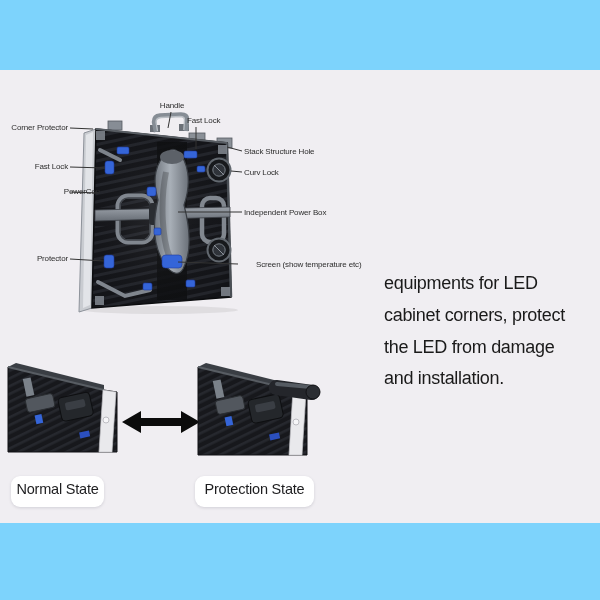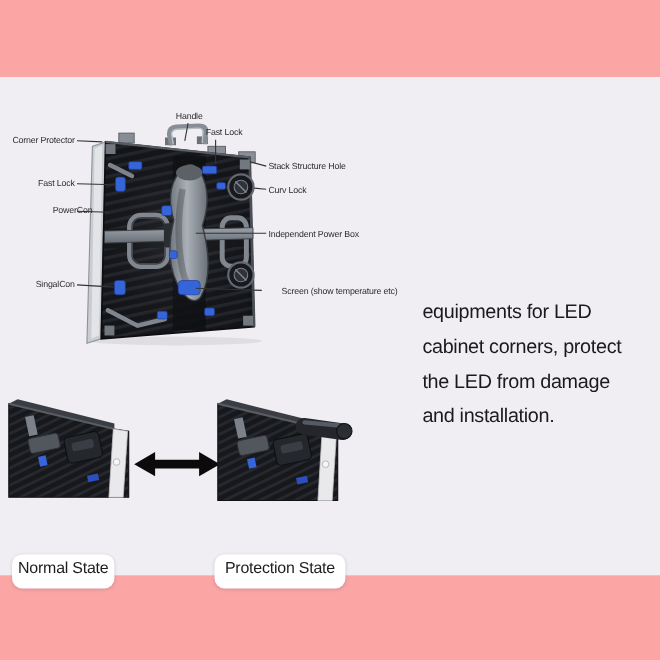--- a/index.html
+++ b/index.html
@@ -1,18 +1,18 @@
 <!DOCTYPE html>
 <html><head>
 <meta charset="utf-8">
 <style>
   html,body{margin:0;padding:0;background:#ffffff;}
   #stage{
     position:relative;width:600px;height:600px;overflow:hidden;
-    background:#fca5a5;
+    background:#7dd3fc;
     font-family:"Liberation Sans","DejaVu Sans",sans-serif;
   }
   #band{
     position:absolute;left:0;top:70px;width:600px;height:453px;
     background:#f0eef2;
   }
   #art{position:absolute;left:0;top:0;width:600px;height:600px;}
 
   
   .dlabel{
@@ -31,21 +31,21 @@
 
   
   #description{
     position:absolute;left:384px;top:268px;width:210px;
     font-size:18px;line-height:31.8px;color:#1a1a1a;letter-spacing:-0.3px;
   }
   #description span{display:block;white-space:nowrap;}
 
   
   .pill{
-    position:absolute;top:504px;height:31px;line-height:27px;
+    position:absolute;top:476px;height:31px;line-height:27px;
     background:#ffffff;border-radius:9px;text-align:center;
     font-size:14.5px;color:#1d1d1f;letter-spacing:-0.2px;
     box-shadow:0 1px 3px rgba(70,70,95,0.18);
   }
   #pill-normal{left:11px;width:93px;}
   #pill-protection{left:195px;width:119px;}
 </style>
 </head>
 <body>
 
@@ -198,22 +198,22 @@
         <line x1="277" y1="384" x2="311" y2="387" stroke="#555b62" stroke-width="4" stroke-linecap="round"></line>
         <circle cx="313" cy="392" r="7" fill="#2b2e33" stroke="#111215" stroke-width="1"></circle>
       </g>
     </g>
   </svg>
 
   <div class="dlabel" style="left:152px;top:101px;width:40px;text-align:center;">Handle</div>
   <div class="dlabel" style="left:187px;top:116px;">Fast Lock</div>
   <div class="dlabel right-align" style="left:0px;top:123px;width:68px;">Corner Protector</div>
   <div class="dlabel right-align" style="left:0px;top:162px;width:68px;">Fast Lock</div>
-  <div class="dlabel right-align" style="left:0px;top:187px;width:84px;">PowerCon</div>
-  <div class="dlabel right-align" style="left:0px;top:254px;width:68px;">SingalCon</div>
+  <div class="dlabel right-align" style="left:16px;top:187px;width:84px;">PowerCon</div>
+  <div class="dlabel right-align" style="left:0px;top:254px;width:68px;">Protector</div>
   <div class="dlabel" style="left:244px;top:147px;">Stack Structure Hole</div>
   <div class="dlabel" style="left:244px;top:168px;">Curv Lock</div>
   <div class="dlabel" style="left:244px;top:208px;">Independent Power Box</div>
   <div class="dlabel" style="left:240px;top:260px;padding-left:16px;">Screen (show temperature etc)</div>
 
   <h1 id="title" style="margin:0;">
   </h1>
 
   <p id="description" style="margin:0;">
     <span>equipments for LED</span>

